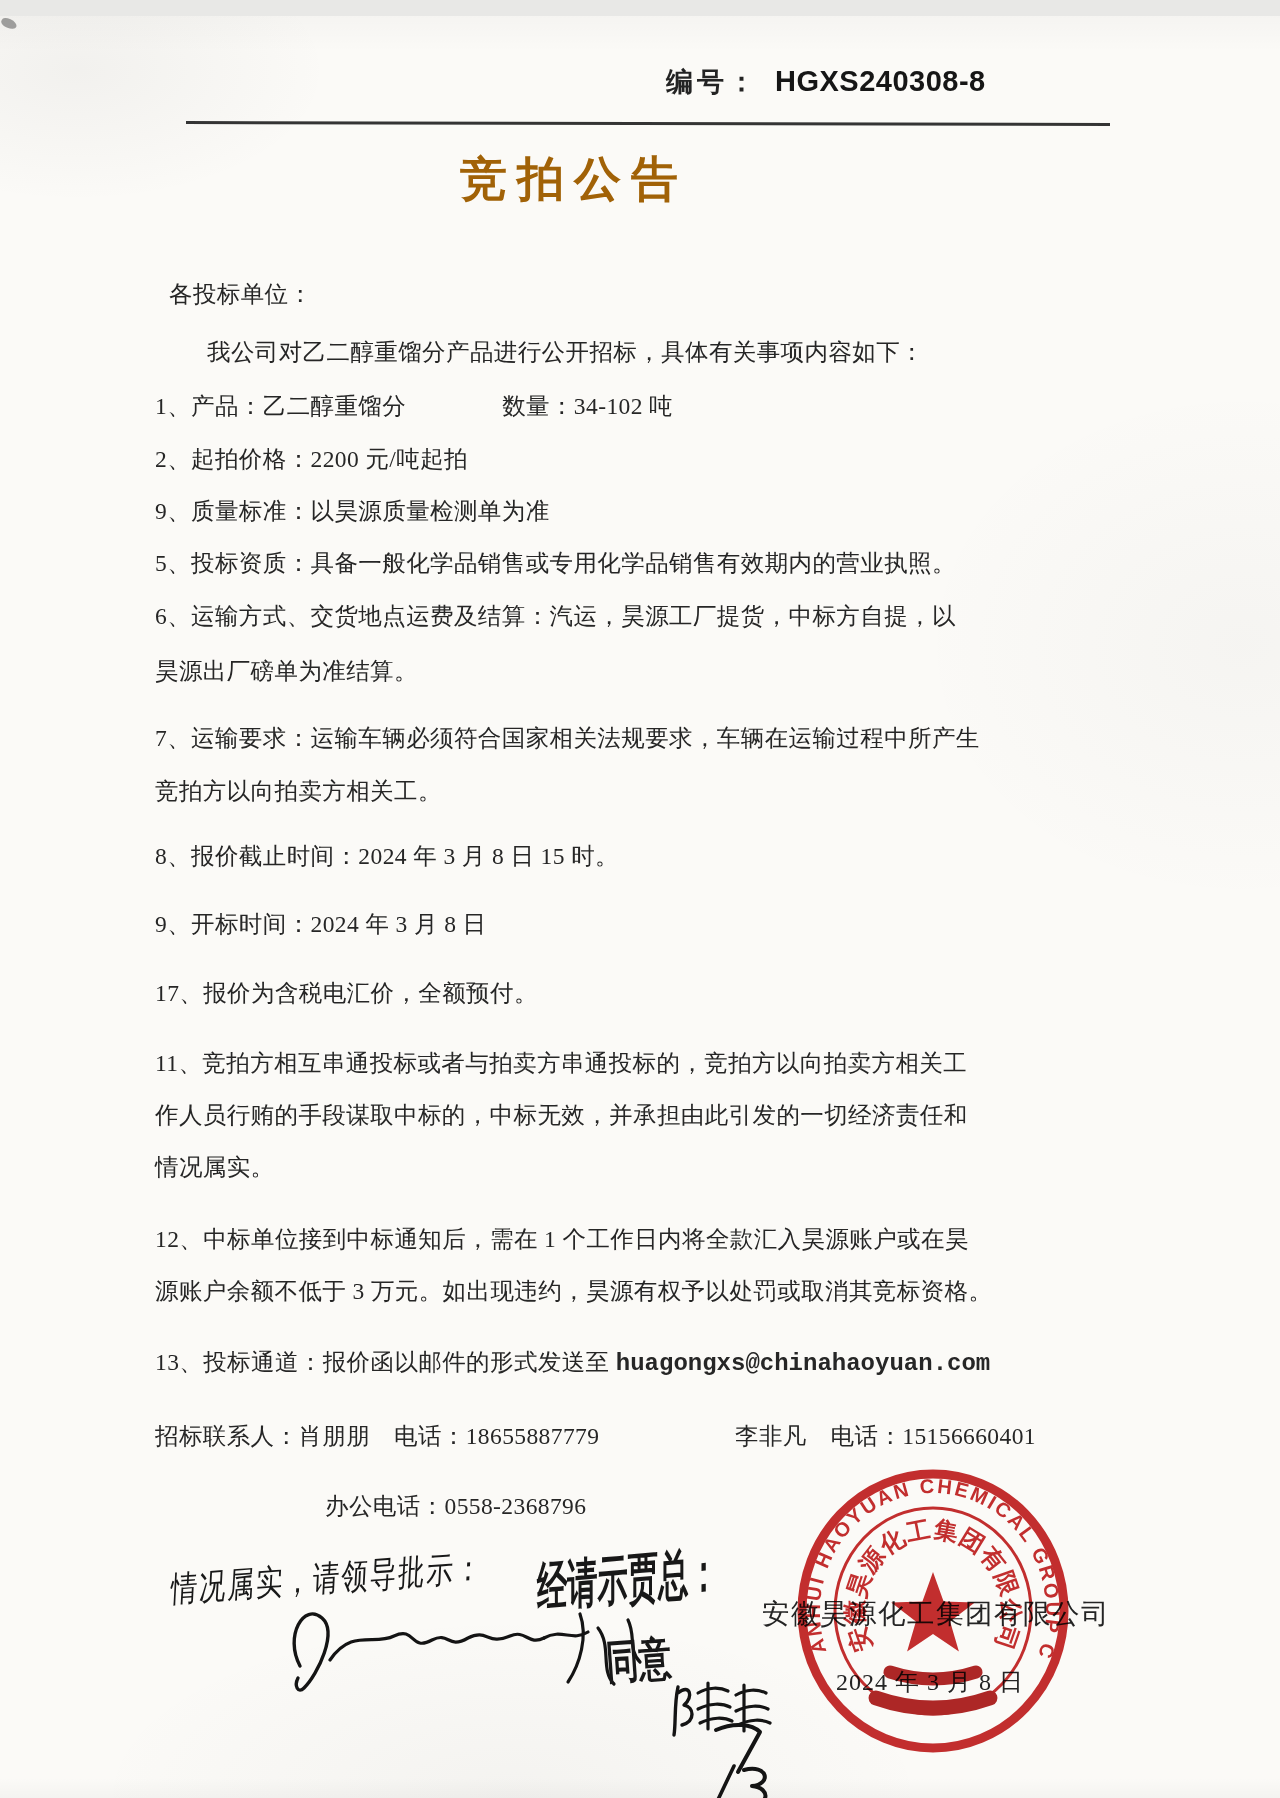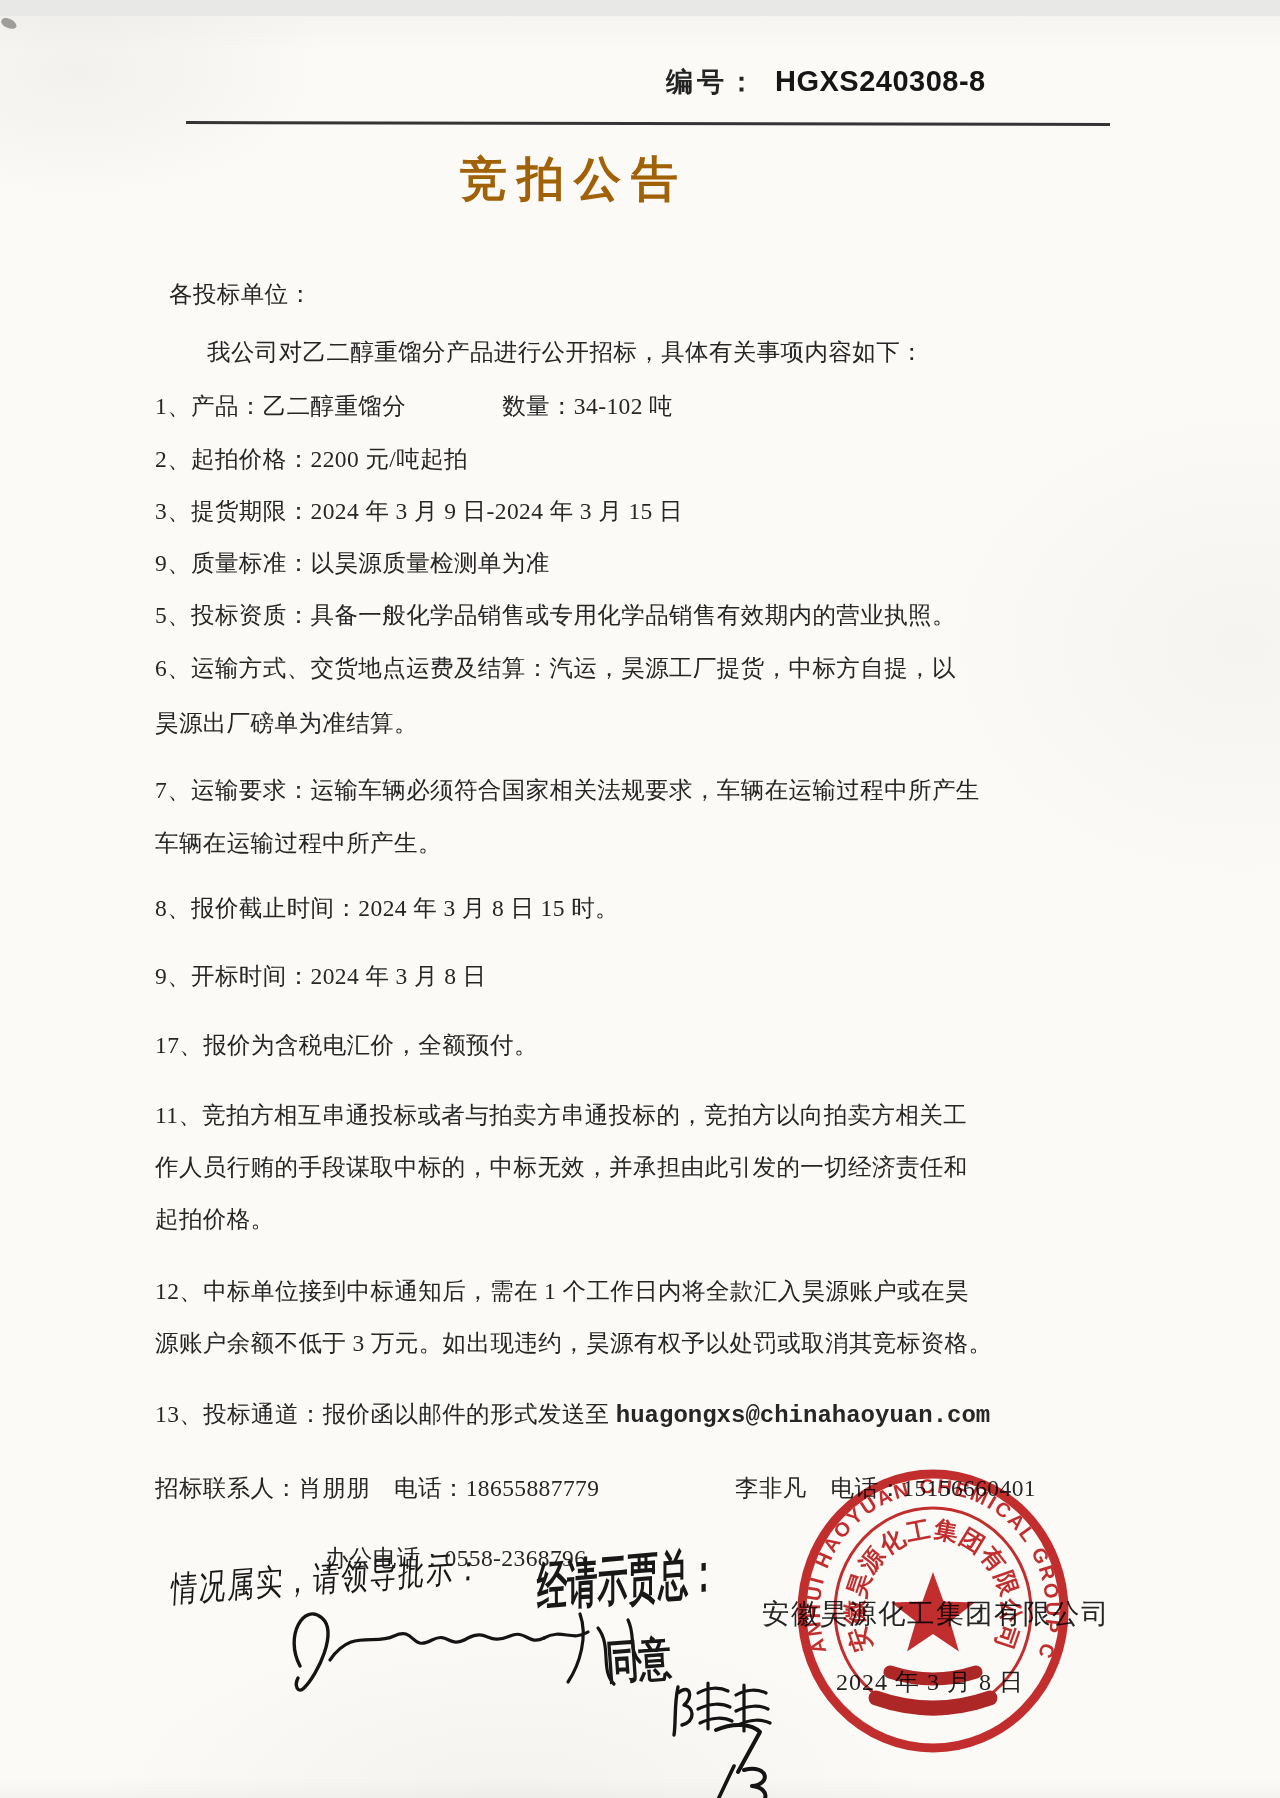--- a/index.html
+++ b/index.html
@@ -73,33 +73,32 @@
   </div>
   <div class="rule"></div>
 
   <div class="title">竞拍公告</div>
 
   <div class="body">
     <div class="ln salut">各投标单位：</div>
     <div class="ln indent" style="margin-top:6px">我公司对乙二醇重馏分产品进行公开招标，具体有关事项内容如下：</div>
     <div class="ln" style="margin-top:2px"><span>1、产品：乙二醇重馏分</span><span class="qty">数量：34-102 吨</span></div>
     <div class="ln" style="margin-top:1px">2、起拍价格：2200 元/吨起拍</div>
-    <div class="ln">3、提货期限：2024 年 3 月 9 日-2024 年 3 月 15 日</div>
     <div class="ln">9、质量标准：以昊源质量检测单为准</div>
     <div class="ln">5、投标资质：具备一般化学品销售或专用化学品销售有效期内的营业执照。</div>
     <div class="ln" style="margin-top:1px">6、运输方式、交货地点运费及结算：汽运，昊源工厂提货，中标方自提，以</div>
     <div class="ln" style="margin-top:3px">昊源出厂磅单为准结算。</div>
     <div class="ln" style="margin-top:15px">7、运输要求：运输车辆必须符合国家相关法规要求，车辆在运输过程中所产生</div>
-    <div class="ln" style="margin-top:1px">车辆在运输过程中所产生。</div>
+    <div class="ln" style="margin-top:1px">竞拍方以向拍卖方相关工。</div>
     <div class="ln" style="margin-top:13px">8、报价截止时间：2024 年 3 月 8 日 15 时。</div>
     <div class="ln" style="margin-top:16px">9、开标时间：2024 年 3 月 8 日</div>
     <div class="ln" style="margin-top:17px">17、报价为含税电汇价，全额预付。</div>
     <div class="ln" style="margin-top:18px">11、竞拍方相互串通投标或者与拍卖方串通投标的，竞拍方以向拍卖方相关工</div>
     <div class="ln">作人员行贿的手段谋取中标的，中标无效，并承担由此引发的一切经济责任和</div>
-    <div class="ln">起拍价格。</div>
+    <div class="ln">情况属实。</div>
     <div class="ln" style="margin-top:20px">12、中标单位接到中标通知后，需在 1 个工作日内将全款汇入昊源账户或在昊</div>
     <div class="ln">源账户余额不低于 3 万元。如出现违约，昊源有权予以处罚或取消其竞标资格。</div>
     <div class="ln" style="margin-top:19px"><span>13、投标通道：报价函以邮件的形式发送至 </span><span class="mono">huagongxs@chinahaoyuan.com</span></div>
     <div class="ln contacts" style="margin-top:20px"><span>招标联系人：肖朋朋　电话：18655887779</span><span class="right">李非凡　电话：15156660401</span></div>
     <div class="ln office" style="margin-top:18px">办公电话：0558-2368796</div>
   </div>
 
   <div class="company">安徽昊源化工集团有限公司</div>
   <div class="fdate">2024 年 3 月 8 日</div>
 

